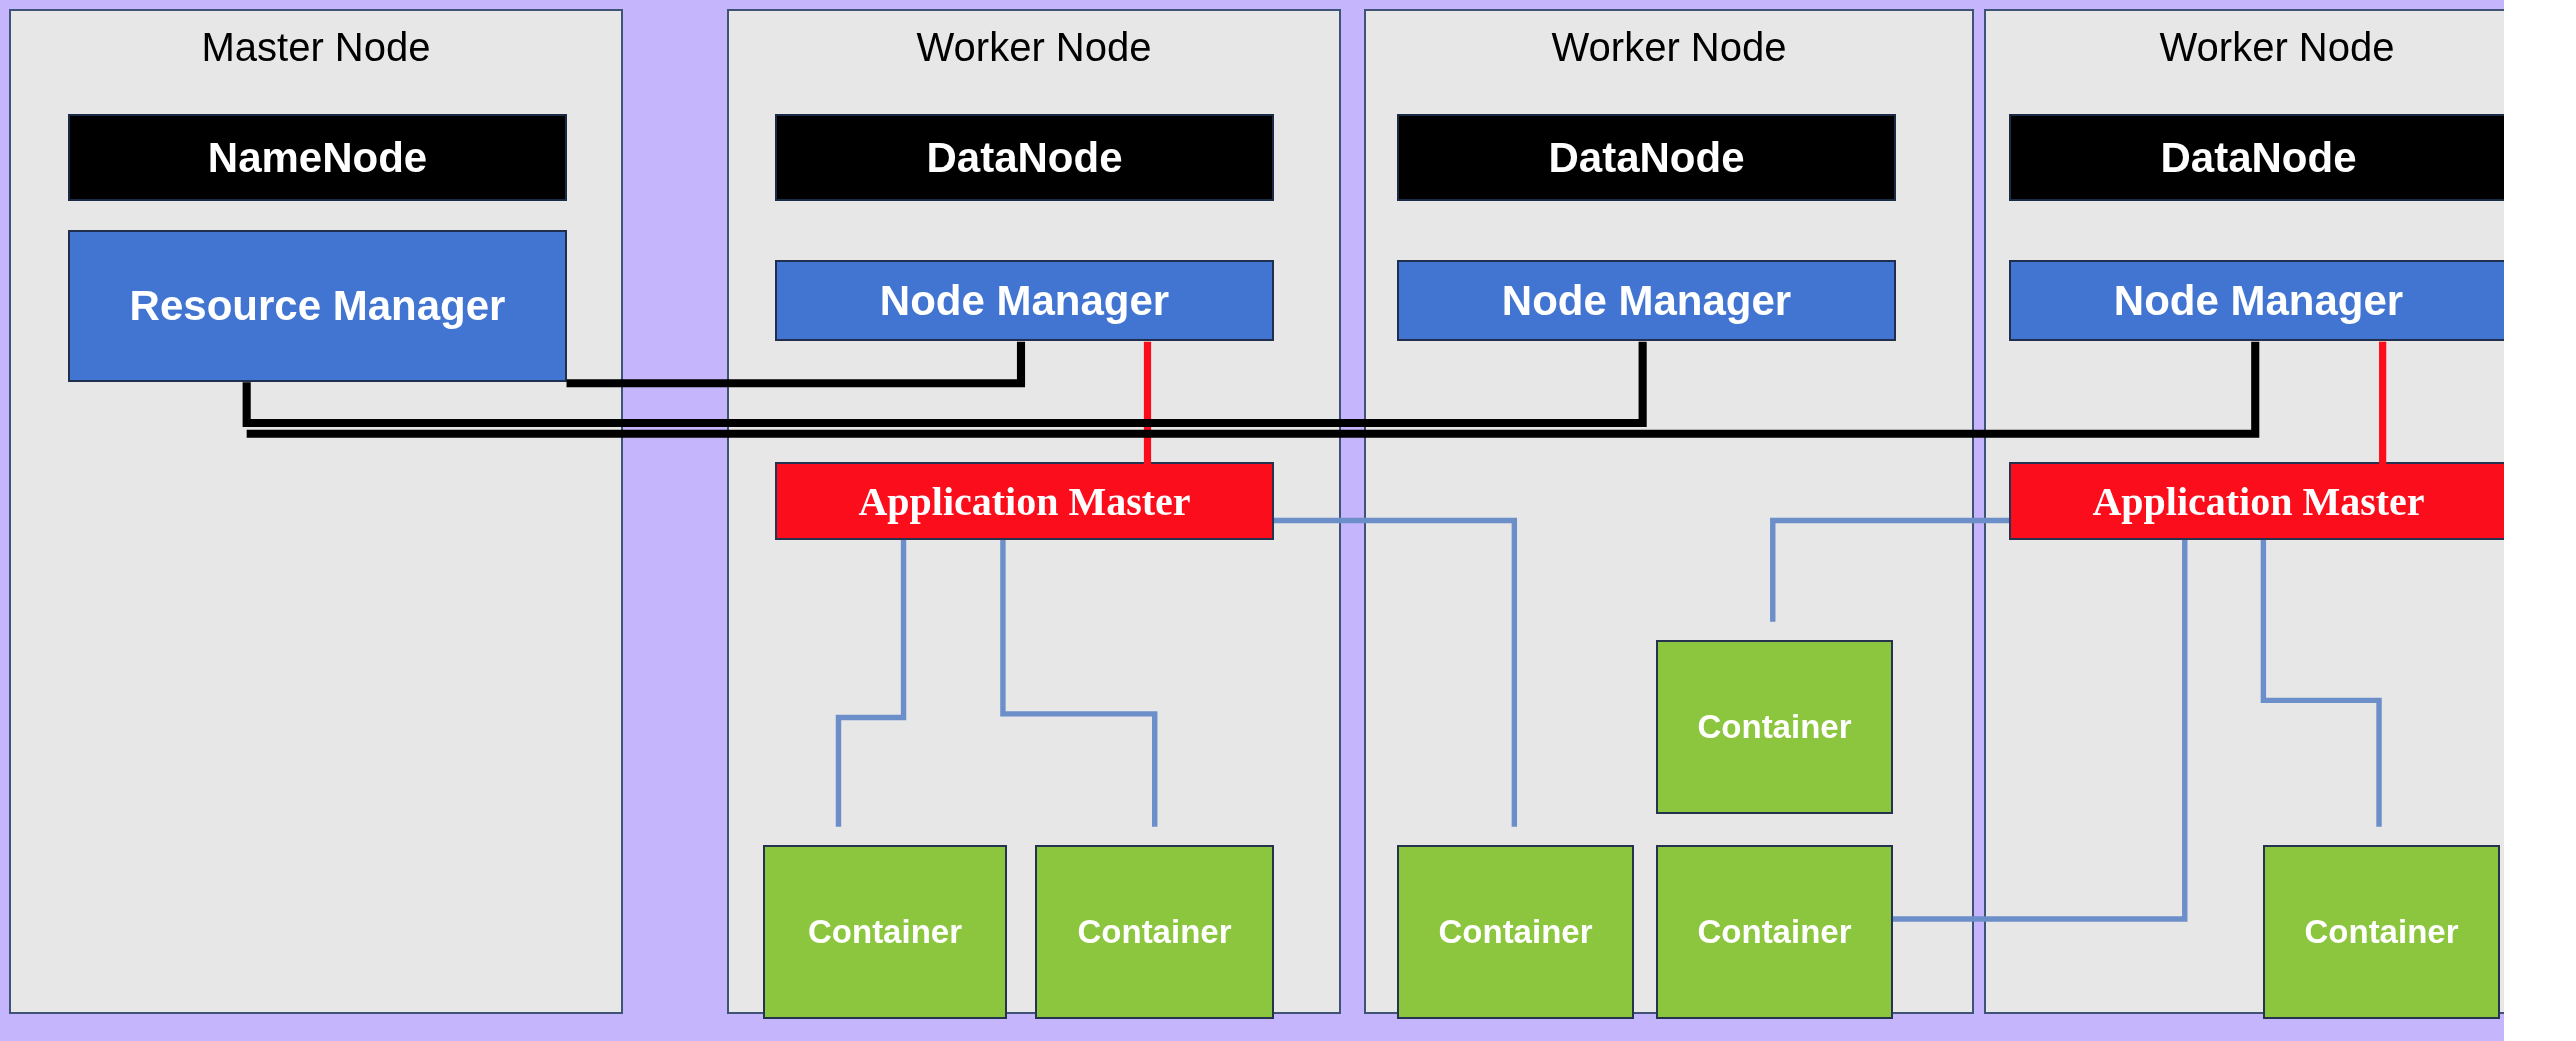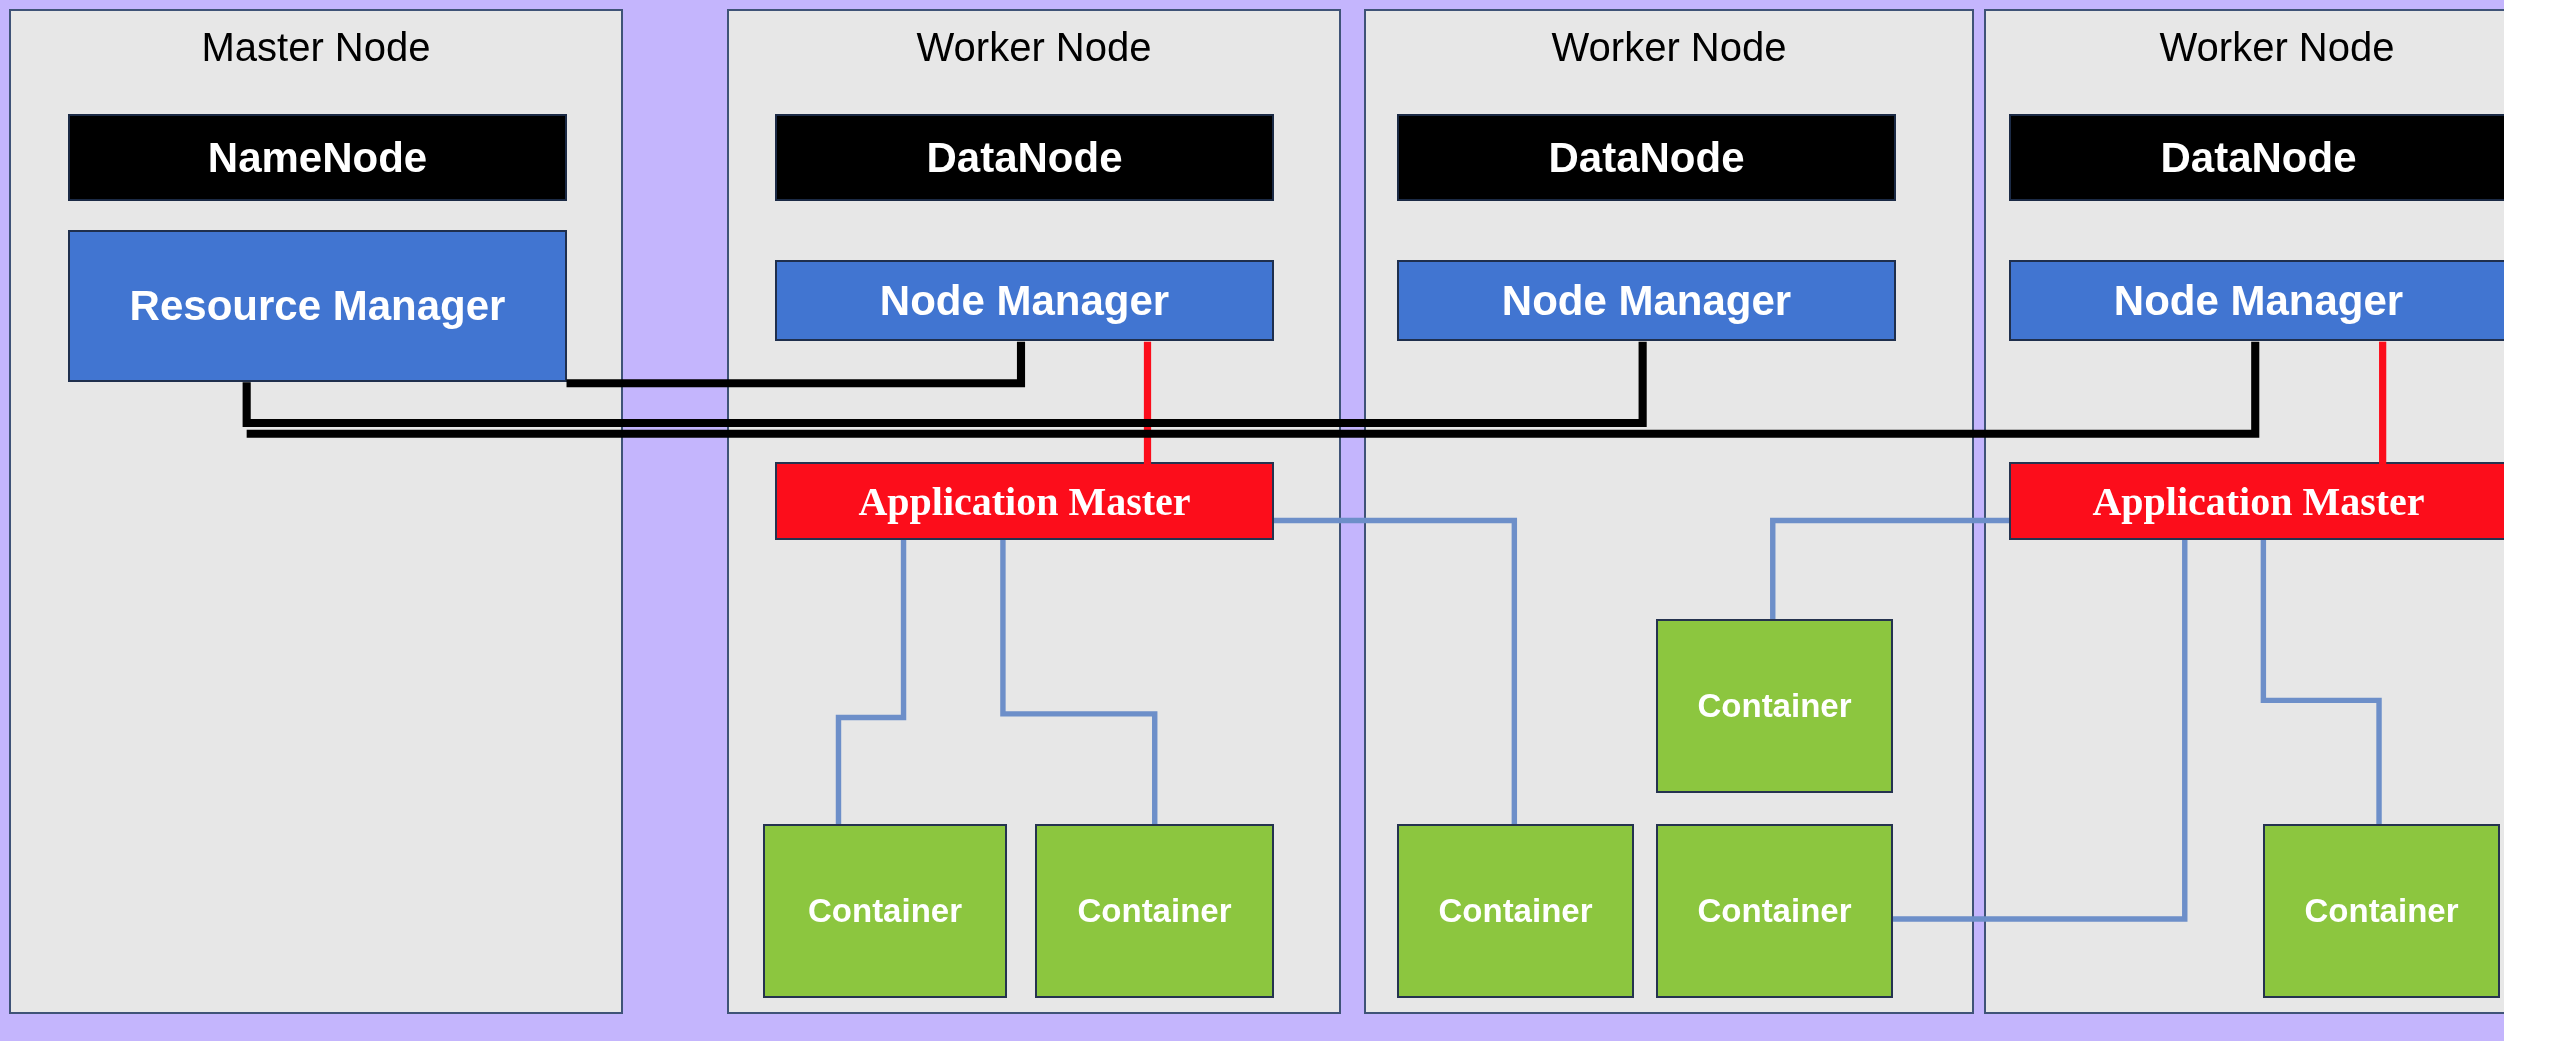--- a/index.html
+++ b/index.html
@@ -65,20 +65,21 @@
   .box-appmaster {
     background: #fc0d1b;
     font-size: 40px;
     border-color: #25334f;
     font-family: Liberation Serif, serif;
   }
   .box-container {
     background: #8cc63f;
     font-size: 33px;
     border-color: #25334f;
+    margin-top: 21px;
   }
 
   
   #wires {
     position: absolute;
     left: 0;
     top: 0;
     width: 2576px;
     height: 1042px;
     z-index: 4;

